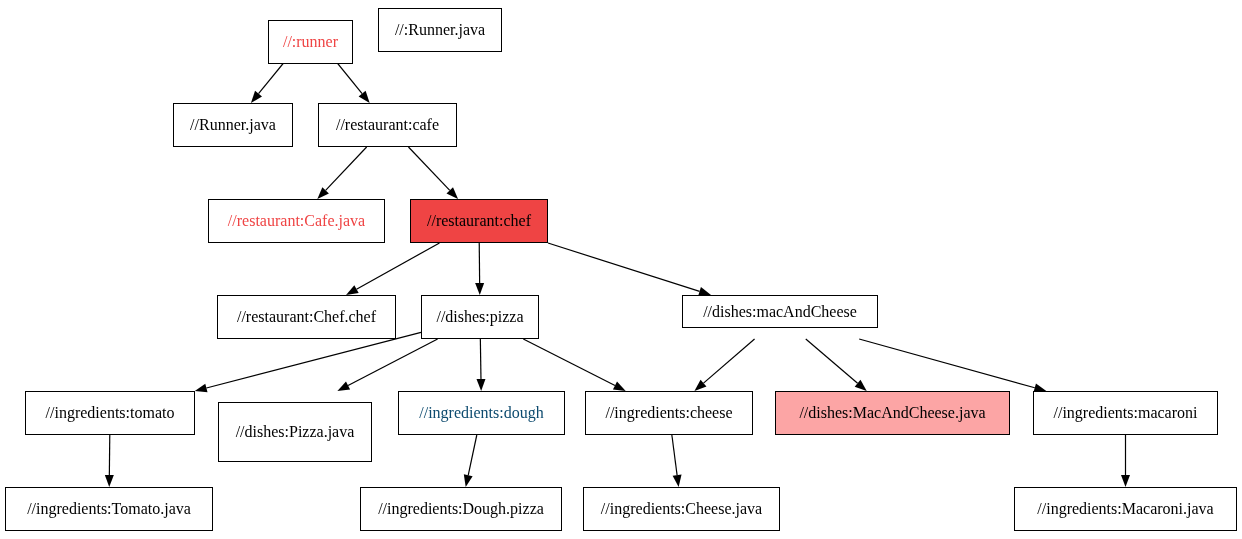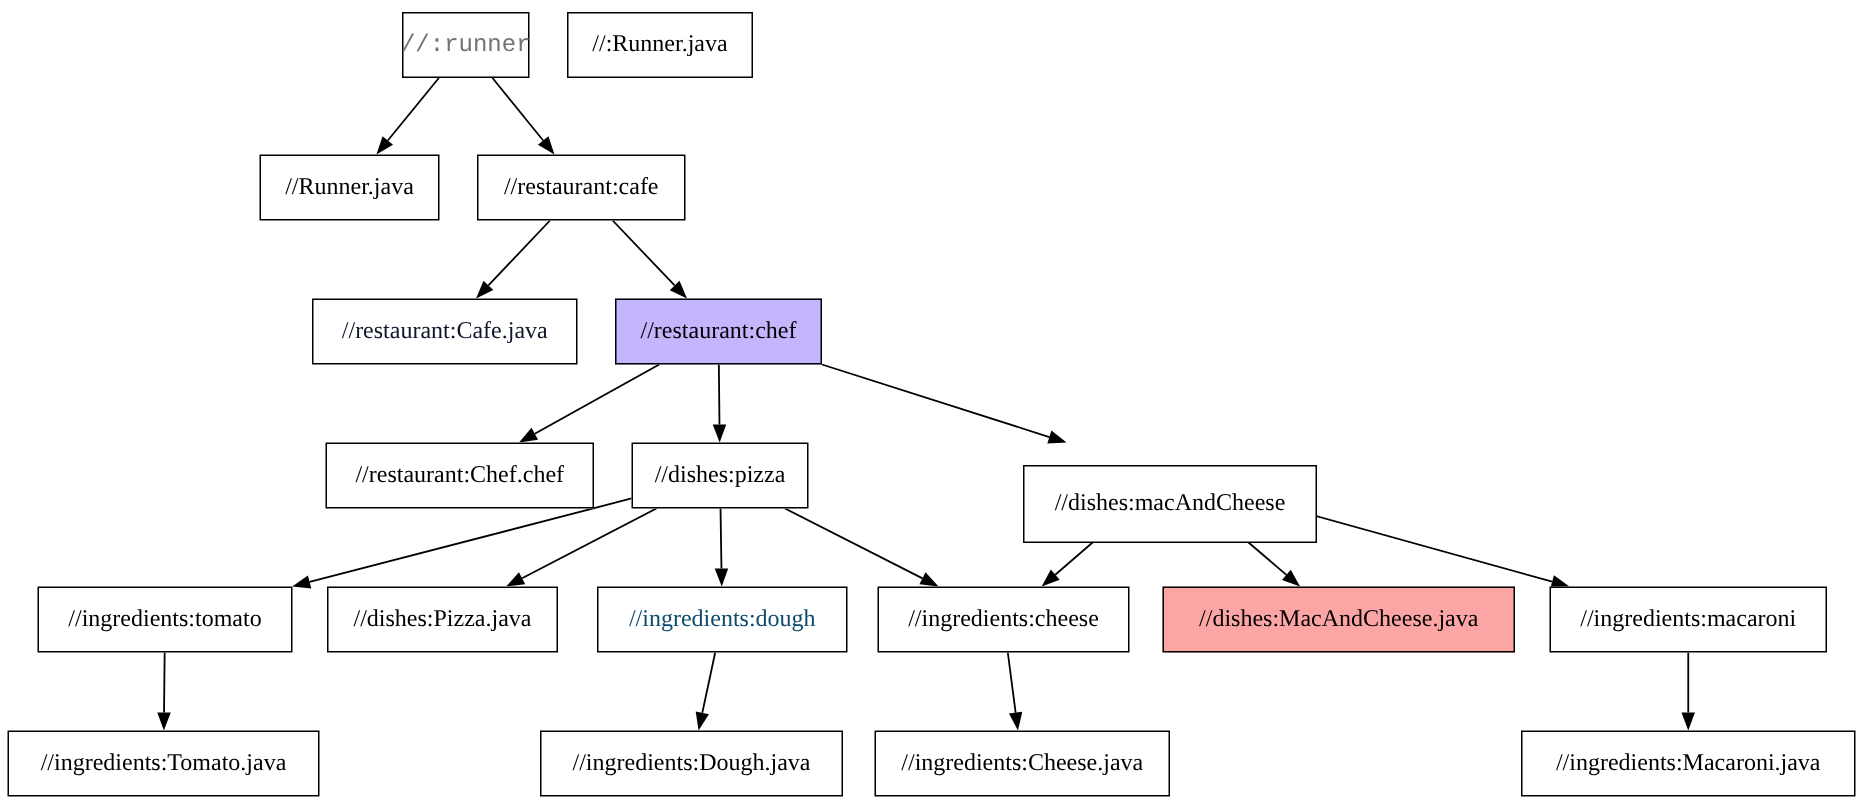--- a/index.html
+++ b/index.html
@@ -82,70 +82,70 @@
       <line x1="109.77083333333333" y1="435" x2="109.35415988553449" y2="475.00065098868953" class="edge-line" stroke="#000000"></line>
       <polygon points="109.22916666666667,487 104.85440400629307,474.9537785316141 113.8539157647759,475.04752344576497" class="edge-arrowhead" fill="#000000"></polygon>
       <line x1="476.8020833333333" y1="435" x2="468.2039167307495" y2="475.2645850657586" class="edge-line" stroke="#000000"></line>
       <polygon points="465.6979166666667,487 463.8031361304089,474.3248350417275 472.60469733109005,476.20433508978965" class="edge-arrowhead" fill="#000000"></polygon>
       <line x1="671.8645833333334" y1="435" x2="677.0859960631611" y2="475.100449765078" class="edge-line" stroke="#000000"></line>
       <polygon points="678.6354166666666,487 672.6236647250654,475.68148249139256 681.5483274012569,474.51941703876344" class="edge-arrowhead" fill="#000000"></polygon>
       <line x1="1125.5" y1="435" x2="1125.5" y2="475" class="edge-line" stroke="#000000"></line>
       <polygon points="1125.5,487 1121,475 1130,475" class="edge-arrowhead" fill="#000000"></polygon>
     </svg>
   <div>
-      <div class="graph-node" style="left: 268px; top: 8px; width: 85px; height: 44px; background: rgb(255, 255, 255); border-color: rgb(0, 0, 0); color: #737373; font-family: Liberation Mono, monospace;">
+      <div class="graph-node" style="left: 268px; top: 20px; width: 85px; height: 44px; background: rgb(255, 255, 255); border-color: rgb(0, 0, 0); color: #ef4444;">
         <span>//:runner</span>
       </div>
       <div class="graph-node" style="left: 378px; top: 8px; width: 124px; height: 44px; background: rgb(255, 255, 255); border-color: rgb(0, 0, 0); color: rgb(0, 0, 0);">
         <span>//:Runner.java</span>
       </div>
       <div class="graph-node" style="left: 173px; top: 103px; width: 120px; height: 44px; background: rgb(255, 255, 255); border-color: rgb(0, 0, 0); color: rgb(0, 0, 0);">
         <span>//Runner.java</span>
       </div>
       <div class="graph-node" style="left: 318px; top: 103px; width: 139px; height: 44px; background: rgb(255, 255, 255); border-color: rgb(0, 0, 0); color: rgb(0, 0, 0);">
         <span>//restaurant:cafe</span>
       </div>
-      <div class="graph-node" style="left: 208px; top: 199px; width: 177px; height: 44px; background: rgb(255, 255, 255); border-color: rgb(0, 0, 0); color: #0f172a;">
+      <div class="graph-node" style="left: 208px; top: 199px; width: 177px; height: 44px; background: rgb(255, 255, 255); border-color: rgb(0, 0, 0); color: #ef4444;">
         <span>//restaurant:Cafe.java</span>
       </div>
-      <div class="graph-node" style="left: 410px; top: 199px; width: 138px; height: 44px; background: #c4b5fd; border-color: rgb(0, 0, 0); color: rgb(0, 0, 0);">
+      <div class="graph-node" style="left: 410px; top: 199px; width: 138px; height: 44px; background: #ef4444; border-color: rgb(0, 0, 0); color: rgb(0, 0, 0);">
         <span>//restaurant:chef</span>
       </div>
       <div class="graph-node" style="left: 217px; top: 295px; width: 179px; height: 44px; background: rgb(255, 255, 255); border-color: rgb(0, 0, 0); color: rgb(0, 0, 0);">
         <span>//restaurant:Chef.chef</span>
       </div>
       <div class="graph-node" style="left: 421px; top: 295px; width: 118px; height: 44px; background: rgb(255, 255, 255); border-color: rgb(0, 0, 0); color: rgb(0, 0, 0);">
         <span>//dishes:pizza</span>
       </div>
-      <div class="graph-node" style="left: 682px; top: 310px; width: 196px; height: 52px; background: rgb(255, 255, 255); border-color: rgb(0, 0, 0); color: rgb(0, 0, 0);">
+      <div class="graph-node" style="left: 682px; top: 295px; width: 196px; height: 33px; background: rgb(255, 255, 255); border-color: rgb(0, 0, 0); color: rgb(0, 0, 0);">
         <span>//dishes:macAndCheese</span>
       </div>
       <div class="graph-node" style="left: 25px; top: 391px; width: 170px; height: 44px; background: rgb(255, 255, 255); border-color: rgb(0, 0, 0); color: rgb(0, 0, 0);">
         <span>//ingredients:tomato</span>
       </div>
-      <div class="graph-node" style="left: 218px; top: 391px; width: 154px; height: 44px; background: rgb(255, 255, 255); border-color: rgb(0, 0, 0); color: rgb(0, 0, 0);">
+      <div class="graph-node" style="left: 218px; top: 402px; width: 154px; height: 60px; background: rgb(255, 255, 255); border-color: rgb(0, 0, 0); color: rgb(0, 0, 0);">
         <span>//dishes:Pizza.java</span>
       </div>
       <div class="graph-node" style="left: 398px; top: 391px; width: 167px; height: 44px; background: rgb(255, 255, 255); border-color: rgb(0, 0, 0); color: #0c4a6e;">
         <span>//ingredients:dough</span>
       </div>
       <div class="graph-node" style="left: 585px; top: 391px; width: 168px; height: 44px; background: rgb(255, 255, 255); border-color: rgb(0, 0, 0); color: rgb(0, 0, 0);">
         <span>//ingredients:cheese</span>
       </div>
       <div class="graph-node" style="left: 775px; top: 391px; width: 235px; height: 44px; background: #fca5a5; border-color: rgb(0, 0, 0); color: rgb(0, 0, 0);">
         <span>//dishes:MacAndCheese.java</span>
       </div>
       <div class="graph-node" style="left: 1033px; top: 391px; width: 185px; height: 44px; background: rgb(255, 255, 255); border-color: rgb(0, 0, 0); color: rgb(0, 0, 0);">
         <span>//ingredients:macaroni</span>
       </div>
       <div class="graph-node" style="left: 5px; top: 487px; width: 208px; height: 44px; background: rgb(255, 255, 255); border-color: rgb(0, 0, 0); color: rgb(0, 0, 0);">
         <span>//ingredients:Tomato.java</span>
       </div>
       <div class="graph-node" style="left: 360px; top: 487px; width: 202px; height: 44px; background: rgb(255, 255, 255); border-color: rgb(0, 0, 0); color: rgb(0, 0, 0);">
-        <span>//ingredients:Dough.java</span>
+        <span>//ingredients:Dough.pizza</span>
       </div>
       <div class="graph-node" style="left: 583px; top: 487px; width: 197px; height: 44px; background: rgb(255, 255, 255); border-color: rgb(0, 0, 0); color: rgb(0, 0, 0);">
         <span>//ingredients:Cheese.java</span>
       </div>
       <div class="graph-node" style="left: 1014px; top: 487px; width: 223px; height: 44px; background: rgb(255, 255, 255); border-color: rgb(0, 0, 0); color: rgb(0, 0, 0);">
         <span>//ingredients:Macaroni.java</span>
       </div>
     </div>
 </div>
 

